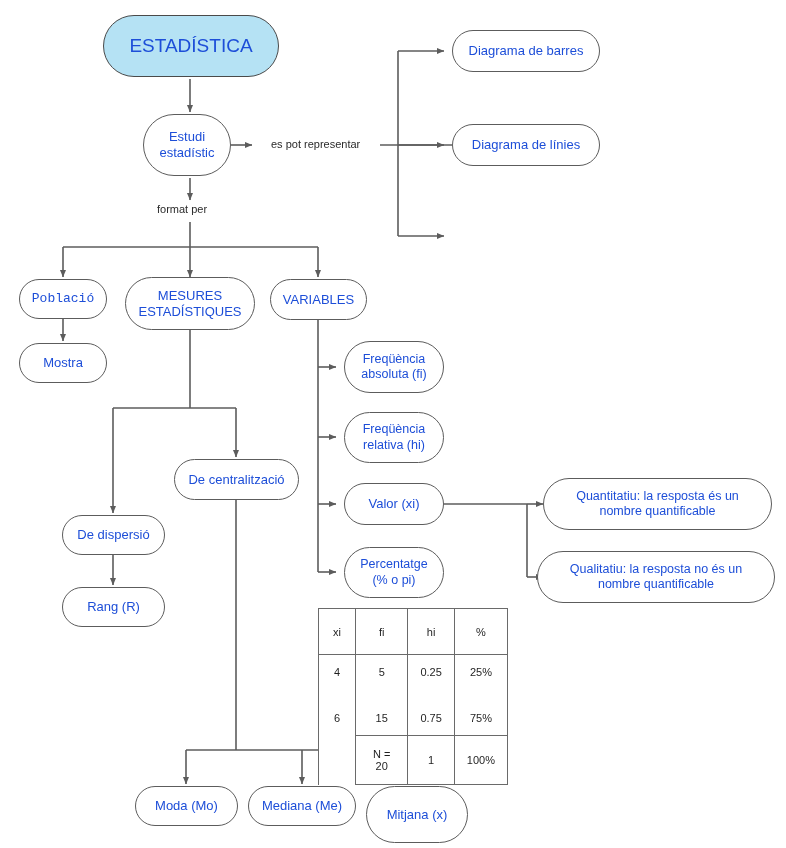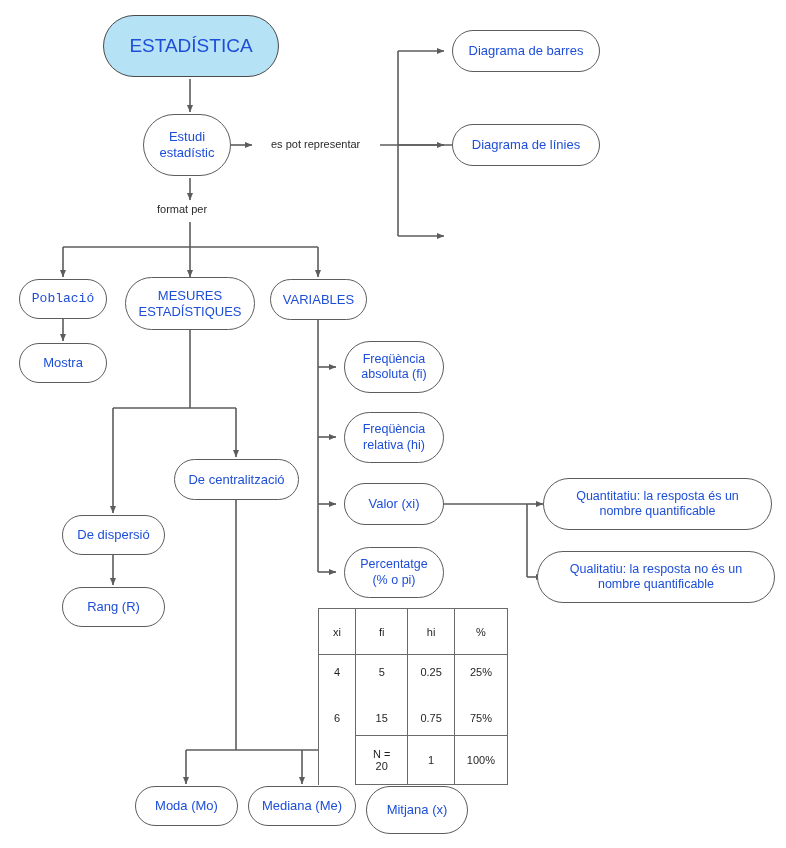--- a/index.html
+++ b/index.html
@@ -234,21 +234,21 @@
   </div>
 
   <div class="node" style="left:135px; top:786px; width:103px; height:40px; font-size:13px;">
     <span class="txt">Moda (Mo)</span>
   </div>
 
   <div class="node" style="left:248px; top:786px; width:108px; height:40px; font-size:13px;">
     <span class="txt">Mediana (Me)</span>
   </div>
 
-  <div class="node" style="left:366px; top:786px; width:102px; height:48px; font-size:13px;">
+  <div class="node" style="left:366px; top:786px; width:102px; height:57px; font-size:13px;">
     <span class="txt">Mitjana (x)</span>
   </div>
 
   <table id="freq-table">
     <colgroup>
       <col class="c-xi">
         <col class="c-fi">
         <col class="c-hi">
         <col class="c-pc">
     </colgroup>

